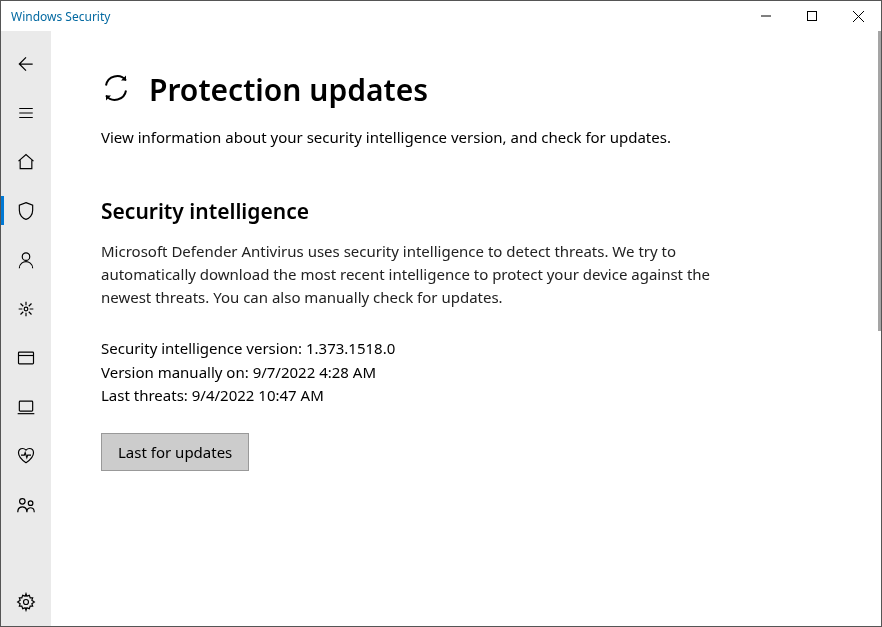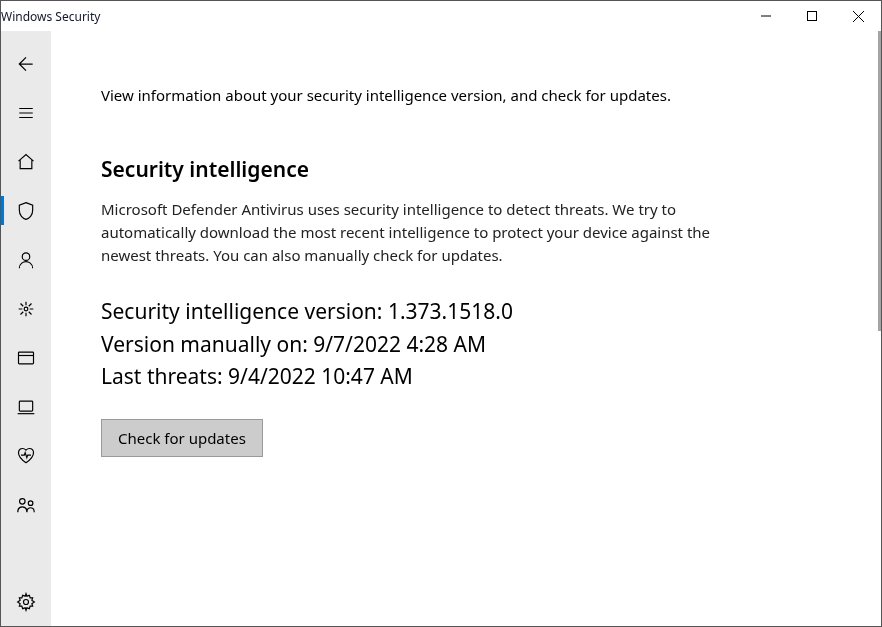--- a/index.html
+++ b/index.html
@@ -14,24 +14,24 @@
     overflow: hidden;
     border: 1px solid #555;
   }
 
   
   .titlebar {
     height: 30px;
     display: flex;
     align-items: center;
     justify-content: space-between;
-    padding-left: 0;
+    padding-left: 10px;
     background: #fff;
     font-size: 12px;
-    color: #0f172a;
+    color: #0369a1;
   }
   .title-text { }
   .win-controls {
     display: flex;
     height: 100%;
   }
   .win-btn {
     width: 46px;
     height: 30px;
     display: flex;
@@ -113,21 +113,21 @@
     margin: 0 0 0 0;
   }
   .sec-body {
     font-size: 15px;
     line-height: 1.55;
     max-width: 620px;
     color: #222;
     margin-bottom: 28px;
   }
   .kv-line {
-    font-size: 21px;
+    font-size: 15px;
     line-height: 1.55;
     color: #000;
   }
   .kv-block { margin-bottom: 26px; }
 
   .btn {
     display: inline-block;
     background: #ccc;
     border: 1px solid #999;
     padding: 8px 16px;
@@ -276,20 +276,31 @@
         <svg width="20" height="20" viewBox="0 0 24 24" fill="none" stroke="#000" stroke-width="1.4">
             <circle cx="12" cy="12" r="3"></circle>
             <path d="M12 2 L13 5 L16 4 L17 7 L20 7 L19 10 L22 12 L19 14 L20 17 L17 17 L16 20 L13 19 L12 22 L11 19 L8 20 L7 17 L4 17 L5 14 L2 12 L5 10 L4 7 L7 7 L8 4 L11 5 Z"></path>
           </svg>
       </span>
     </div>
   </nav>
 
   <main class="main">
 
+    <div class="heading-row">
+      <span class="heading-icon">
+        <svg width="30" height="30" viewBox="0 0 24 24" fill="none" stroke="#000" stroke-width="1.6">
+          <path d="M20 6 A9 9 0 0 0 4 10"></path>
+          <path d="M4 18 A9 9 0 0 0 20 14"></path>
+          <path d="M20 2 L20 6 L16 6" fill="#000" stroke="none"></path>
+          <path d="M4 22 L4 18 L8 18" fill="#000" stroke="none"></path>
+        </svg>
+      </span>
+      <h1>Protection updates</h1>
+    </div>
 
     <p class="subtext">View information about your security intelligence version, and check for updates.</p>
 
     <h2>Security intelligence</h2>
     <p class="sec-body">Microsoft Defender Antivirus uses security intelligence to detect threats. We try to automatically download the most recent intelligence to protect your device against the newest threats. You can also manually check for updates.</p>
 
     <div class="kv-block">
       <div class="kv-line">
         <span>Security intelligence version:</span>
         <span>1.373.1518.0</span>
@@ -297,19 +308,19 @@
       <div class="kv-line">
         <span>Version manually on:</span>
         <span>9/7/2022 4:28 AM</span>
       </div>
       <div class="kv-line">
         <span>Last threats:</span>
         <span>9/4/2022 10:47 AM</span>
       </div>
     </div>
 
-    <button class="btn">Check for updates</button>
+    <button class="btn">Last for updates</button>
 
     <div class="scroll-track">
       <div class="scroll-thumb"></div>
     </div>
   </main>
 </div>
 
 </body></html>

